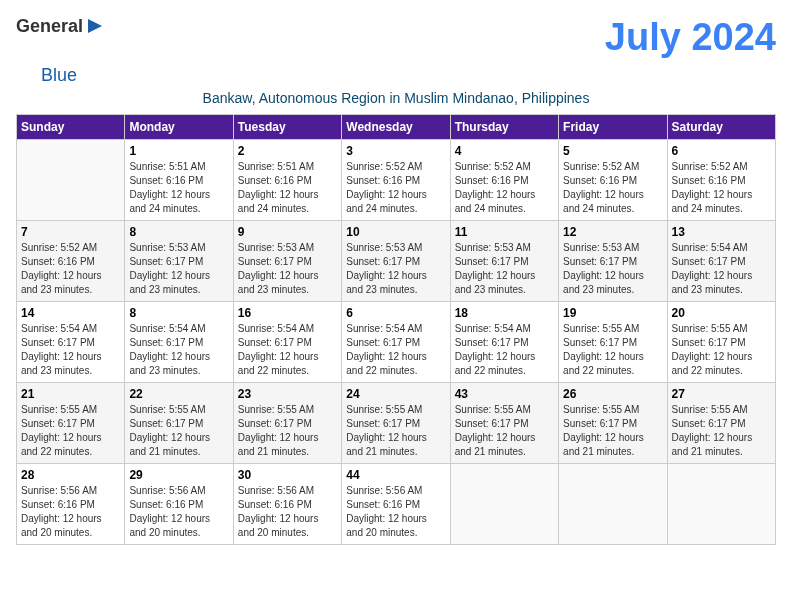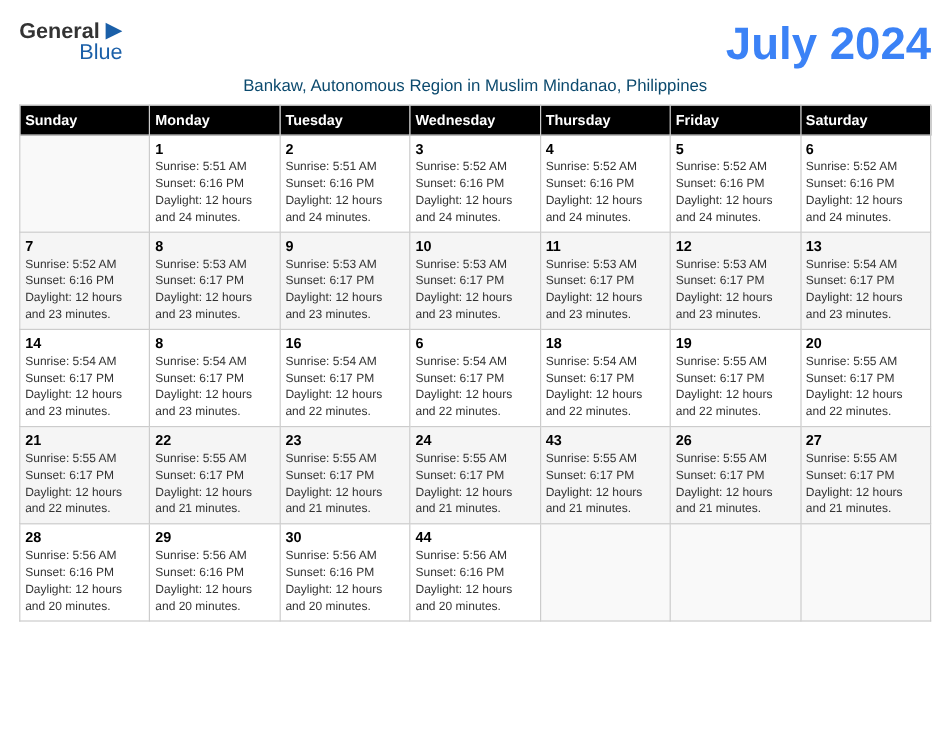--- a/index.html
+++ b/index.html
@@ -12,35 +12,36 @@
     }
     .header {
       display: flex;
       justify-content: space-between;
       align-items: flex-start;
       margin-bottom: 4px;
     }
     .logo {
       display: flex;
       flex-direction: column;
-      align-items: flex-end;
+      align-items: center;
+      gap: 32px;
     }
     .subtitle {
       text-align: center;
       font-size: 14px;
       color: #0c4a6e;
       margin-bottom: 8px;
     }
     table {
       width: 100%;
       border-collapse: collapse;
       font-size: 11px;
     }
     thead tr th {
-      background-color: #000000;
+      background-color: #4c1d95;
       color: #fff;
       padding: 5px 4px;
       text-align: left;
       font-size: 12px;
       font-weight: bold;
       border: 1px solid #ccc;
     }
     tbody tr td {
       border: 1px solid #ccc;
       vertical-align: top;

